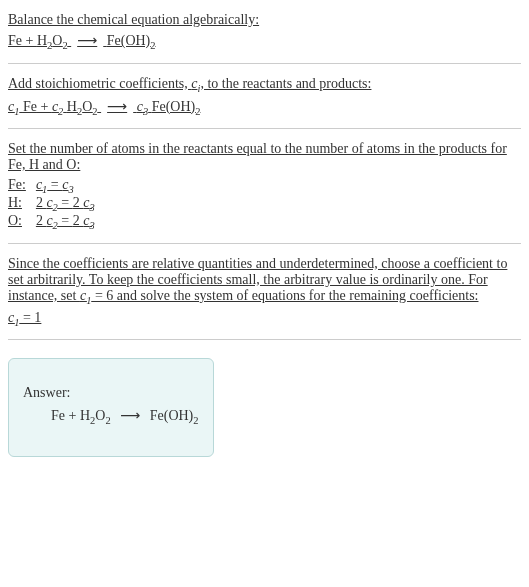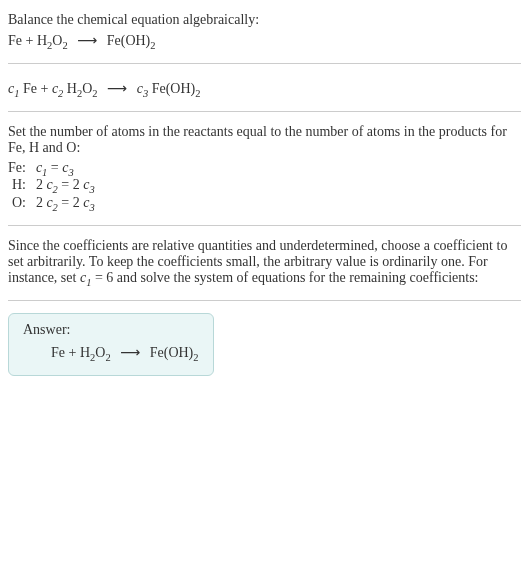--- a/index.html
+++ b/index.html
@@ -10,20 +10,21 @@
     body {
       font-family: Georgia, 'Times New Roman', serif;
       font-size: 14px;
       color: #333;
       background: #fff;
       padding: 8px;
       width: 529px;
     }
     .section {
       padding: 4px 0 8px 0;
+      text-decoration: underline;
     }
     .section + .section {
       border-top: 1px solid #ccc;
       padding-top: 12px;
     }
     .equation {
       font-family: Georgia, serif;
       margin: 4px 0;
     }
     .sub {
@@ -42,28 +43,29 @@
     }
     .row {
       display: table-row;
     }
     .cell {
       display: table-cell;
       padding: 0 6px 0 0;
       vertical-align: top;
     }
     .cell-label {
-      text-align: right;
+      text-align: left;
       padding-right: 10px;
     }
     .answer-box {
       background: #eaf6f6;
       border: 1px solid #b8d8d8;
       border-radius: 6px;
-      padding: 8px 14px;
+      padding: 26px 14px;
+      margin-top: 6px;
       display: inline-block;
       min-width: 200px;
     }
     .answer-label {
       margin-bottom: 6px;
     }
     .answer-eq {
       padding-left: 28px;
     }
     .coeff-list {
@@ -76,20 +78,23 @@
 <div class="section">
   <div>Balance the chemical equation algebraically:</div>
   <div class="equation">
     <span>Fe</span><span> + </span><span><span>H</span><span class="sub">2</span><span>O</span><span class="sub">2</span></span>
     <span class="arrow">⟶</span>
     <span><span>Fe(OH)</span><span class="sub">2</span></span>
   </div>
 </div>
 
 <div class="section">
+  <div>
+    <span>Add stoichiometric coefficients, </span><span class="italic"><span>c</span><span class="sub">i</span></span><span>, to the reactants and products:</span>
+  </div>
   <div class="equation">
     <span class="italic"><span>c</span><span class="sub">1</span></span><span> </span><span>Fe</span><span> + </span><span class="italic"><span>c</span><span class="sub">2</span></span><span> </span><span><span>H</span><span class="sub">2</span><span>O</span><span class="sub">2</span></span>
     <span class="arrow">⟶</span>
     <span class="italic"><span>c</span><span class="sub">3</span></span><span> </span><span><span>Fe(OH)</span><span class="sub">2</span></span>
   </div>
 </div>
 
 <div class="section">
   <div>Set the number of atoms in the reactants equal to the number of atoms in the products for Fe, H and O:</div>
   <div class="table">
@@ -106,20 +111,21 @@
       <div class="cell"><span>2 </span><span class="italic"><span>c</span><span class="sub">2</span></span><span> = </span><span>2 </span><span class="italic"><span>c</span><span class="sub">3</span></span></div>
     </div>
   </div>
 </div>
 
 <div class="section">
   <div>
     <span>Since the coefficients are relative quantities and underdetermined, choose a coefficient to set arbitrarily. To keep the coefficients small, the arbitrary value is ordinarily one. For instance, set </span><span class="italic"><span>c</span><span class="sub">1</span></span><span> = 6 and solve the system of equations for the remaining coefficients:</span>
   </div>
   <div class="coeff-list">
+    <div><span class="italic"><span>c</span><span class="sub">1</span></span><span> = 1</span></div>
   </div>
 </div>
 
 <div class="section">
   <div class="answer-box">
     <div class="answer-label">Answer:</div>
     <div class="answer-eq equation">
       <span>Fe</span><span> + </span><span><span>H</span><span class="sub">2</span><span>O</span><span class="sub">2</span></span>
       <span class="arrow">⟶</span>
       <span><span>Fe(OH)</span><span class="sub">2</span></span>

